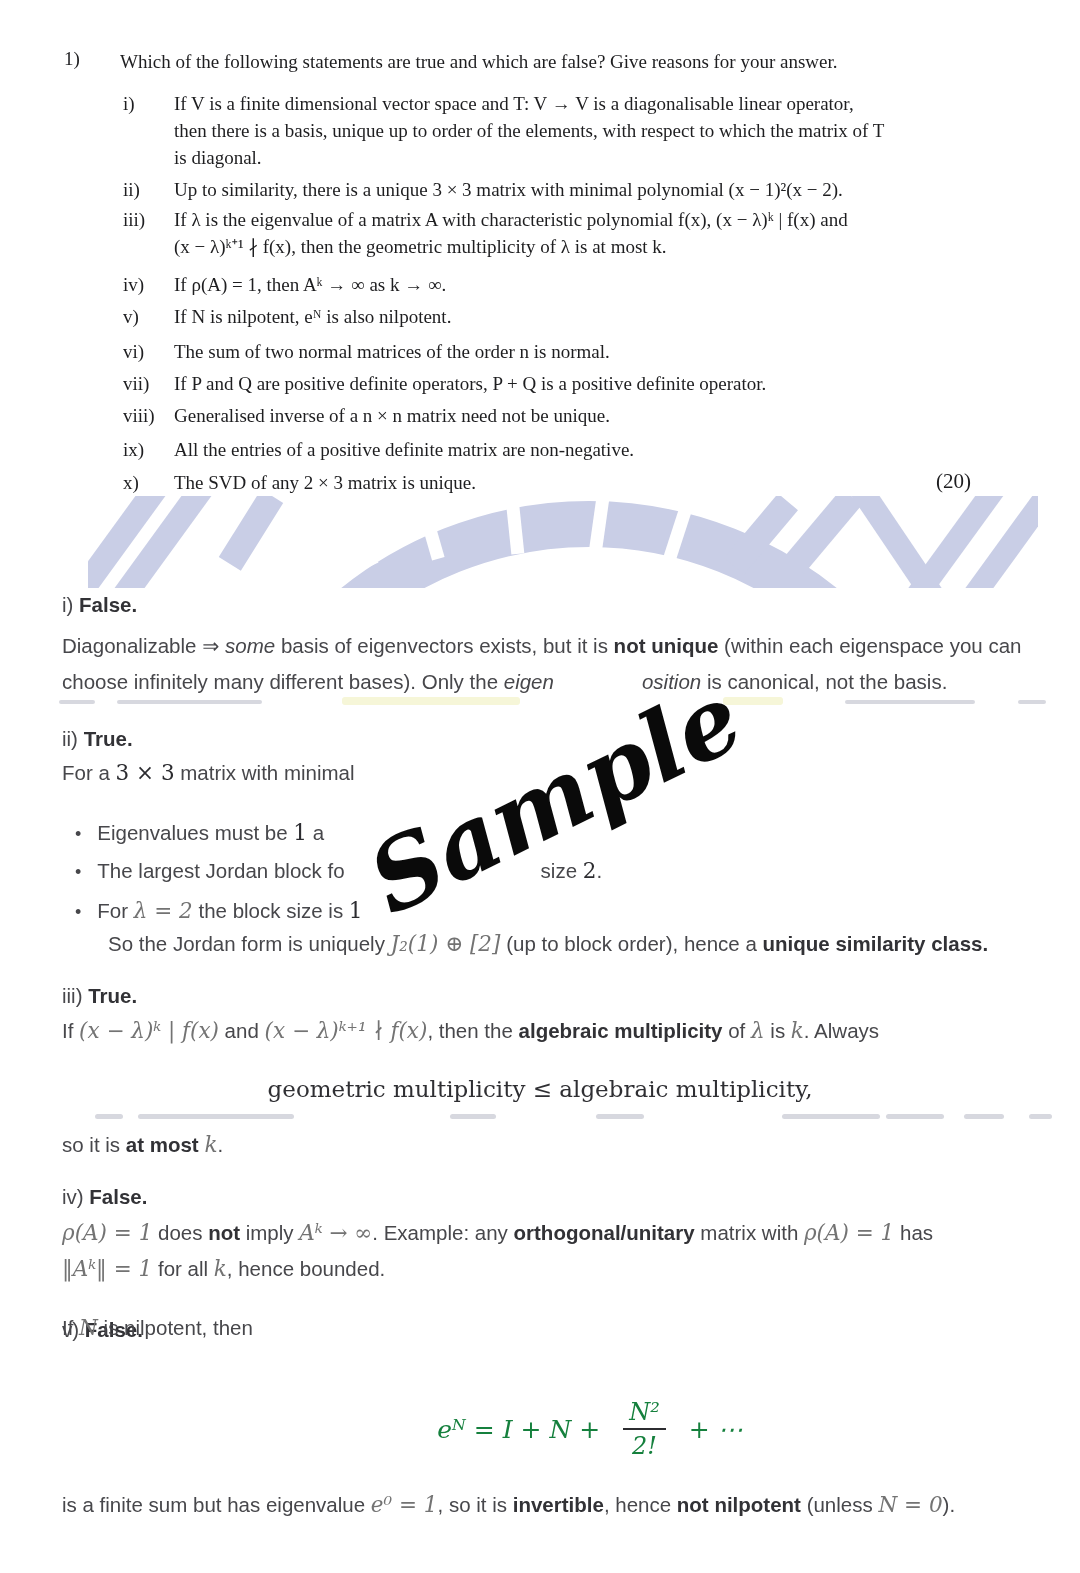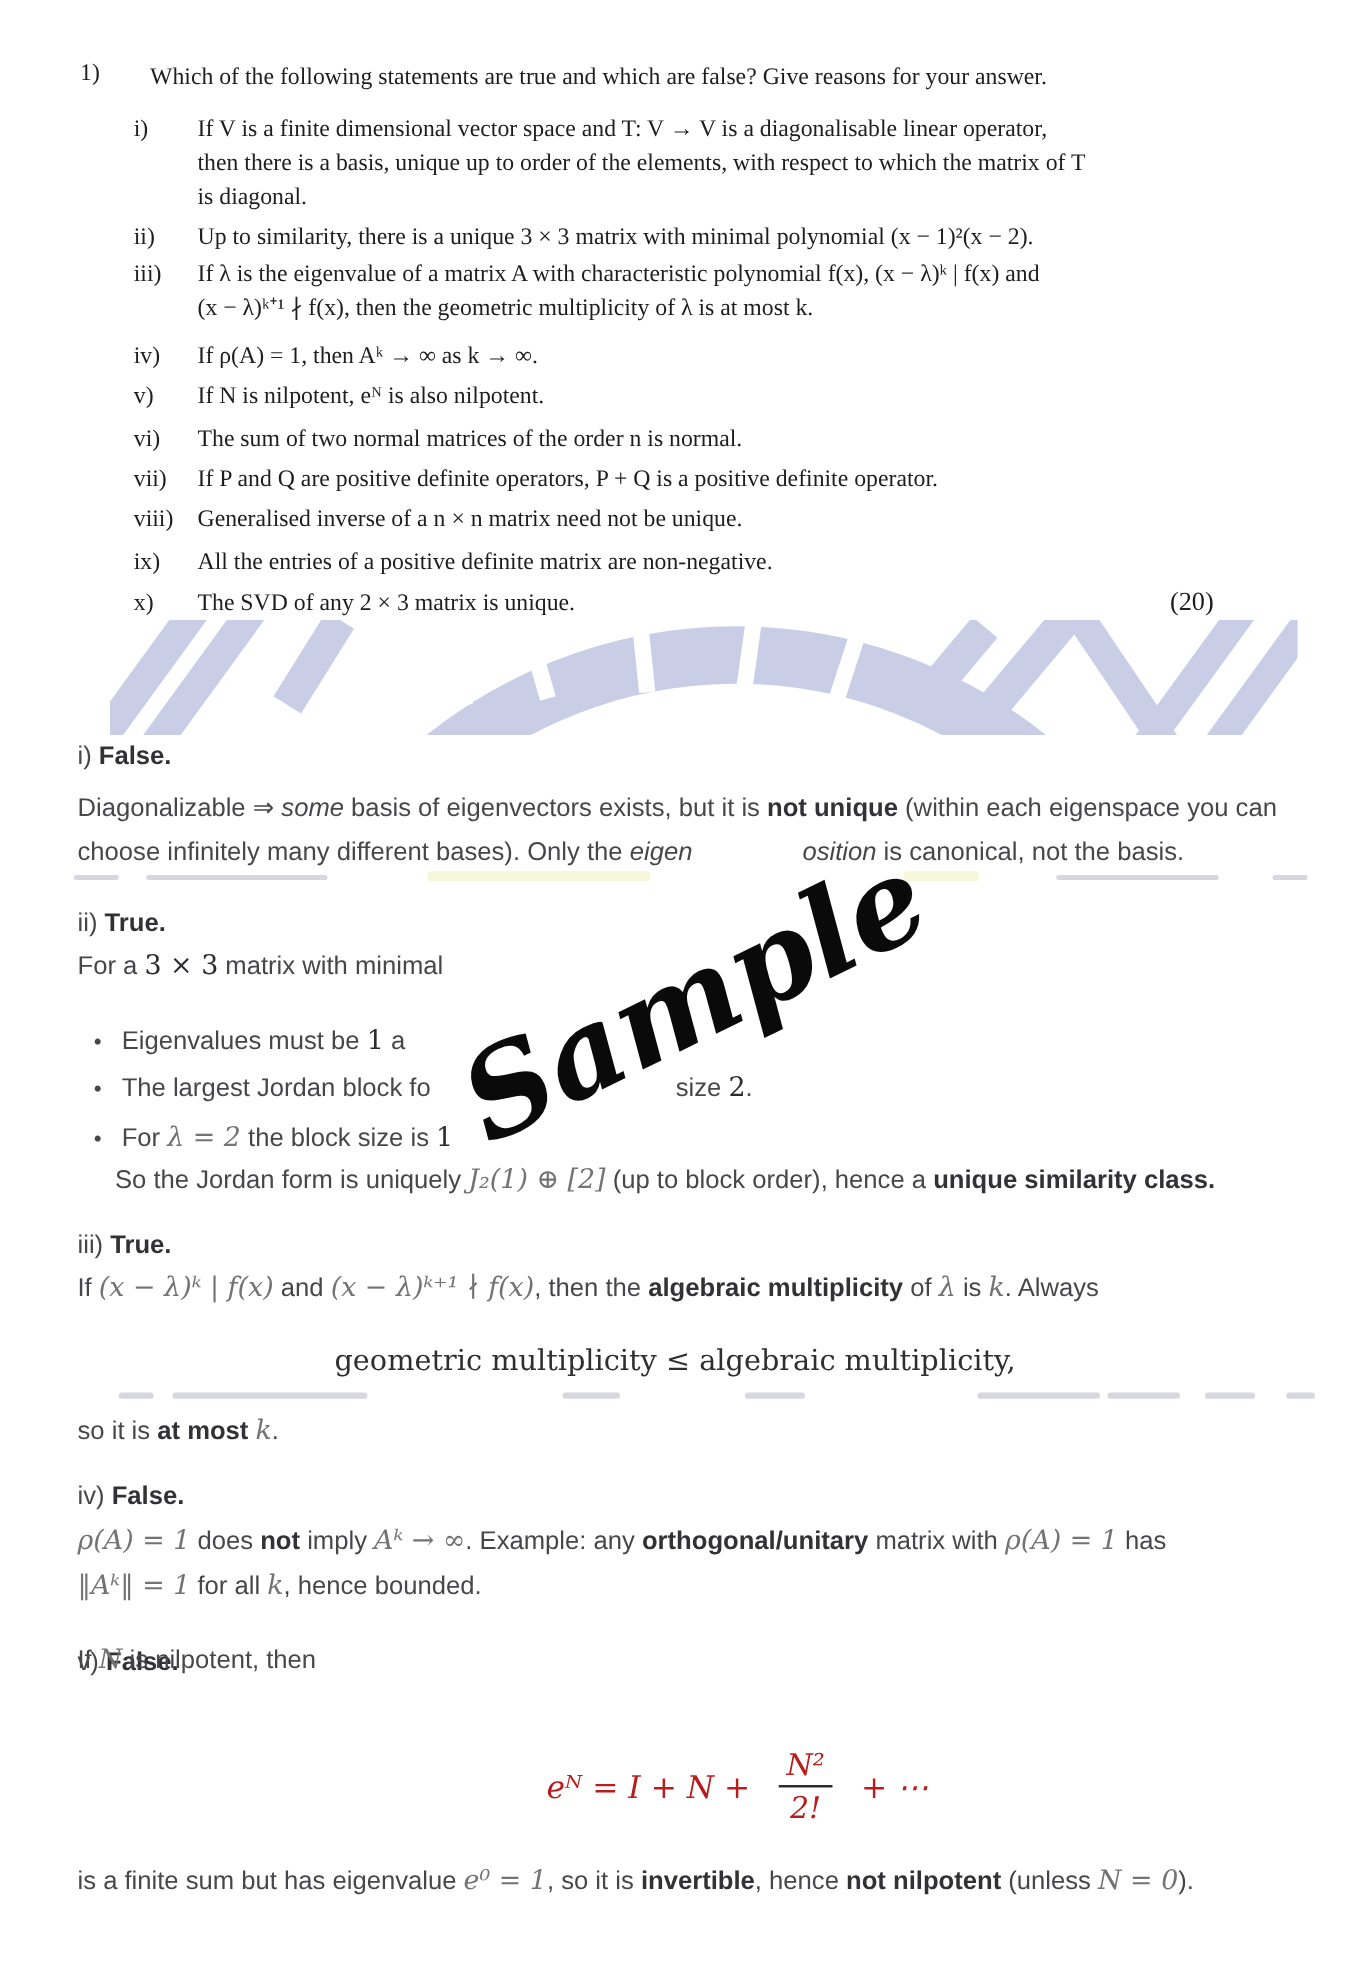--- a/index.html
+++ b/index.html
@@ -3,21 +3,21 @@
 <meta charset="utf-8">
 <style>
   html,body{margin:0;padding:0;background:#e8e8e8;}
   #page{position:relative;width:1080px;height:1573px;background:#ffffff;overflow:hidden;
         font-family:"Liberation Sans",sans-serif;}
   
   .q{position:absolute;font-family:"Liberation Serif",serif;font-size:19px;color:#1e1e20;
      white-space:nowrap;line-height:27px;}
   .qnum{position:absolute;left:64px;top:48px;font-family:"Liberation Serif",serif;font-size:19px;color:#1e1e20;}
   .qprompt{left:120px;top:48px;}
-  .qitem{position:absolute;left:107px;}
+  .qitem{position:absolute;left:123px;}
   .qitem .ql{display:inline-block;width:51px;vertical-align:top;}
   .qitem .qt{display:inline-block;vertical-align:top;}
   .qmarks{position:absolute;left:936px;top:469px;font-family:"Liberation Serif",serif;font-size:21px;color:#1e1e20;}
   
   #band{position:absolute;left:88px;top:496px;width:950px;height:92px;overflow:hidden;}
   .pw{background:#c9cee6;position:absolute;}
   #ring{position:absolute;left:105px;top:5px;width:700px;height:700px;border:46px solid #c9cee6;
         border-radius:50%;background:transparent;}
   .wcut{position:absolute;background:#ffffff;width:13px;height:64px;}
   
@@ -28,21 +28,21 @@
   .M{font-family:"DejaVu Serif",serif;font-style:italic;color:#737373;font-size:21.5px;}
   .Mn{font-family:"DejaVu Serif",serif;color:#2c2c30;font-size:21.5px;}
   .shead .B{font-weight:bold;}
   .gap{display:inline-block;}
   .bullet{position:absolute;left:75px;}
   .dot{display:inline-block;margin-right:16px;font-size:18px;color:#47474b;}
   .centerline{position:absolute;left:60px;width:960px;text-align:center;
               font-family:"DejaVu Serif",serif;font-size:23px;color:#2f2f33;}
   
   #eqline{position:absolute;left:110px;top:1398px;width:960px;display:flex;justify-content:center;
-          align-items:center;font-family:"DejaVu Serif",serif;font-style:italic;color:#b91c1c;font-size:25px;}
+          align-items:center;font-family:"DejaVu Serif",serif;font-style:italic;color:#15803d;font-size:25px;}
   .frac{display:inline-flex;flex-direction:column;align-items:center;margin:0 23px;font-size:24px;}
   .frac .num{border-bottom:2px solid #2c2c30;padding:0 6px 2px;}
   .frac .den{padding-top:2px;}
   
   .sm{position:absolute;border-radius:3px;}
   .smg{background:#d7d8df;}
   .smy{background:#f6f6d8;}
   
   #sample{position:absolute;left:330px;top:688px;width:450px;height:220px;display:flex;
           align-items:center;justify-content:center;transform:rotate(-26deg);
@@ -135,21 +135,21 @@
   </div>
   <div class="s bullet" style="top:820px">
     <span class="dot">•</span><span class="S">Eigenvalues must be </span><span class="Mn">1</span><span class="S"> a</span>
   </div>
   <div class="s bullet" style="top:858px">
     <span class="dot">•</span><span class="S">The largest Jordan block fo</span><span class="gap" style="width:196px"></span><span class="S">size </span><span class="Mn">2</span><span class="S">.</span>
   </div>
   <div class="s bullet" style="top:898px">
     <span class="dot">•</span><span class="S">For </span><span class="M">λ = 2</span><span class="S"> the block size is </span><span class="Mn">1</span>
   </div>
-  <div class="s" style="left:92px;top:931px">
+  <div class="s" style="left:108px;top:931px">
     <span class="S">So the Jordan form is uniquely </span><span class="M">J₂(1) ⊕ [2]</span><span class="S"> (up to block order), hence a </span><span class="S B">unique similarity class.</span>
   </div>
 
   <div class="s shead" style="top:984px">
     <span class="S">iii) </span><span class="S B">True.</span>
   </div>
   <div class="s" style="top:1018px">
     <span class="S">If </span><span class="M">(x − λ)ᵏ | f(x)</span><span class="S"> and </span><span class="M">(x − λ)ᵏ⁺¹ ∤ f(x)</span><span class="S">, then the </span><span class="S B">algebraic multiplicity</span><span class="S"> of </span><span class="M">λ</span><span class="S"> is </span><span class="M">k</span><span class="S">. Always</span>
   </div>
   <div class="centerline" style="top:1076px">geometric multiplicity ≤ algebraic multiplicity,</div>

